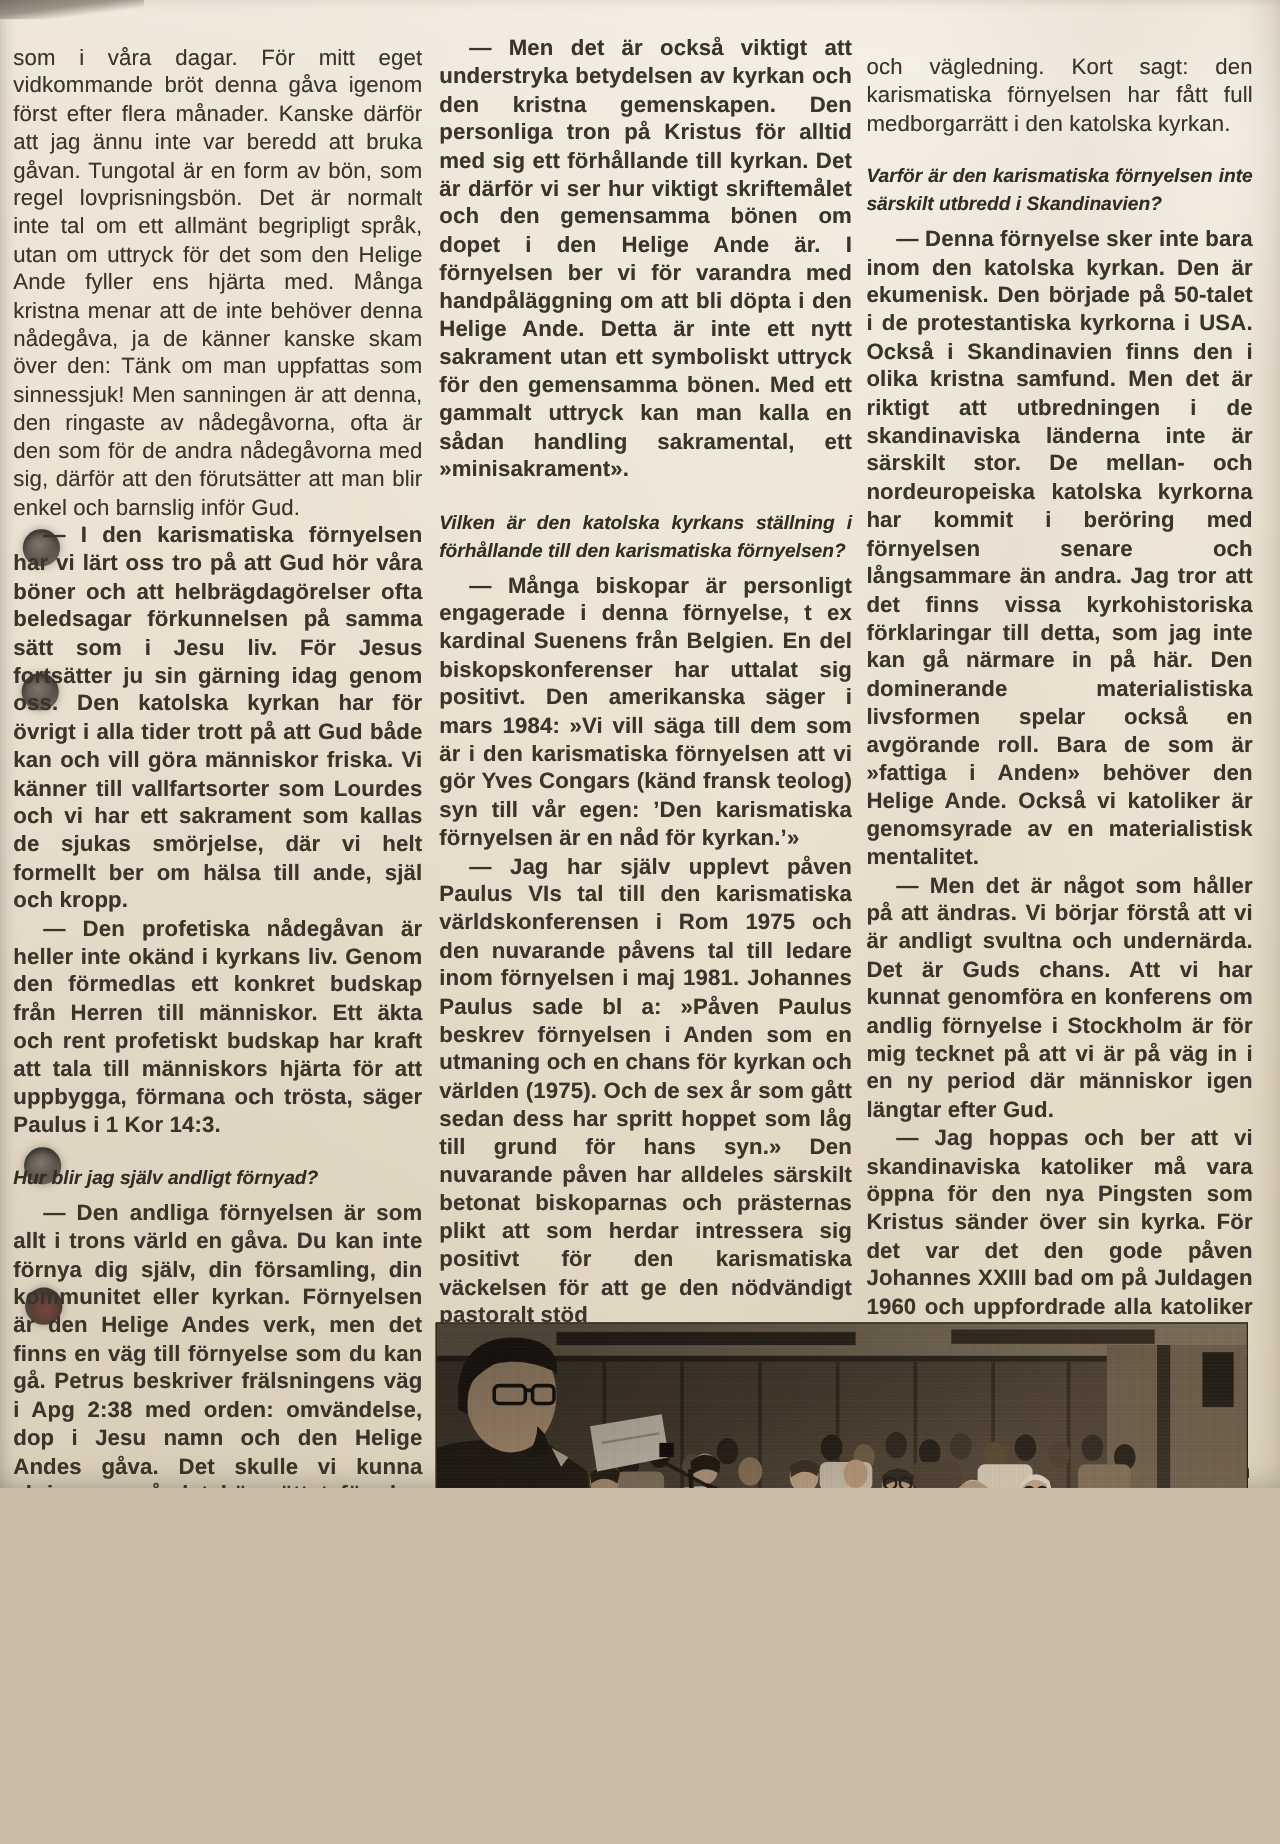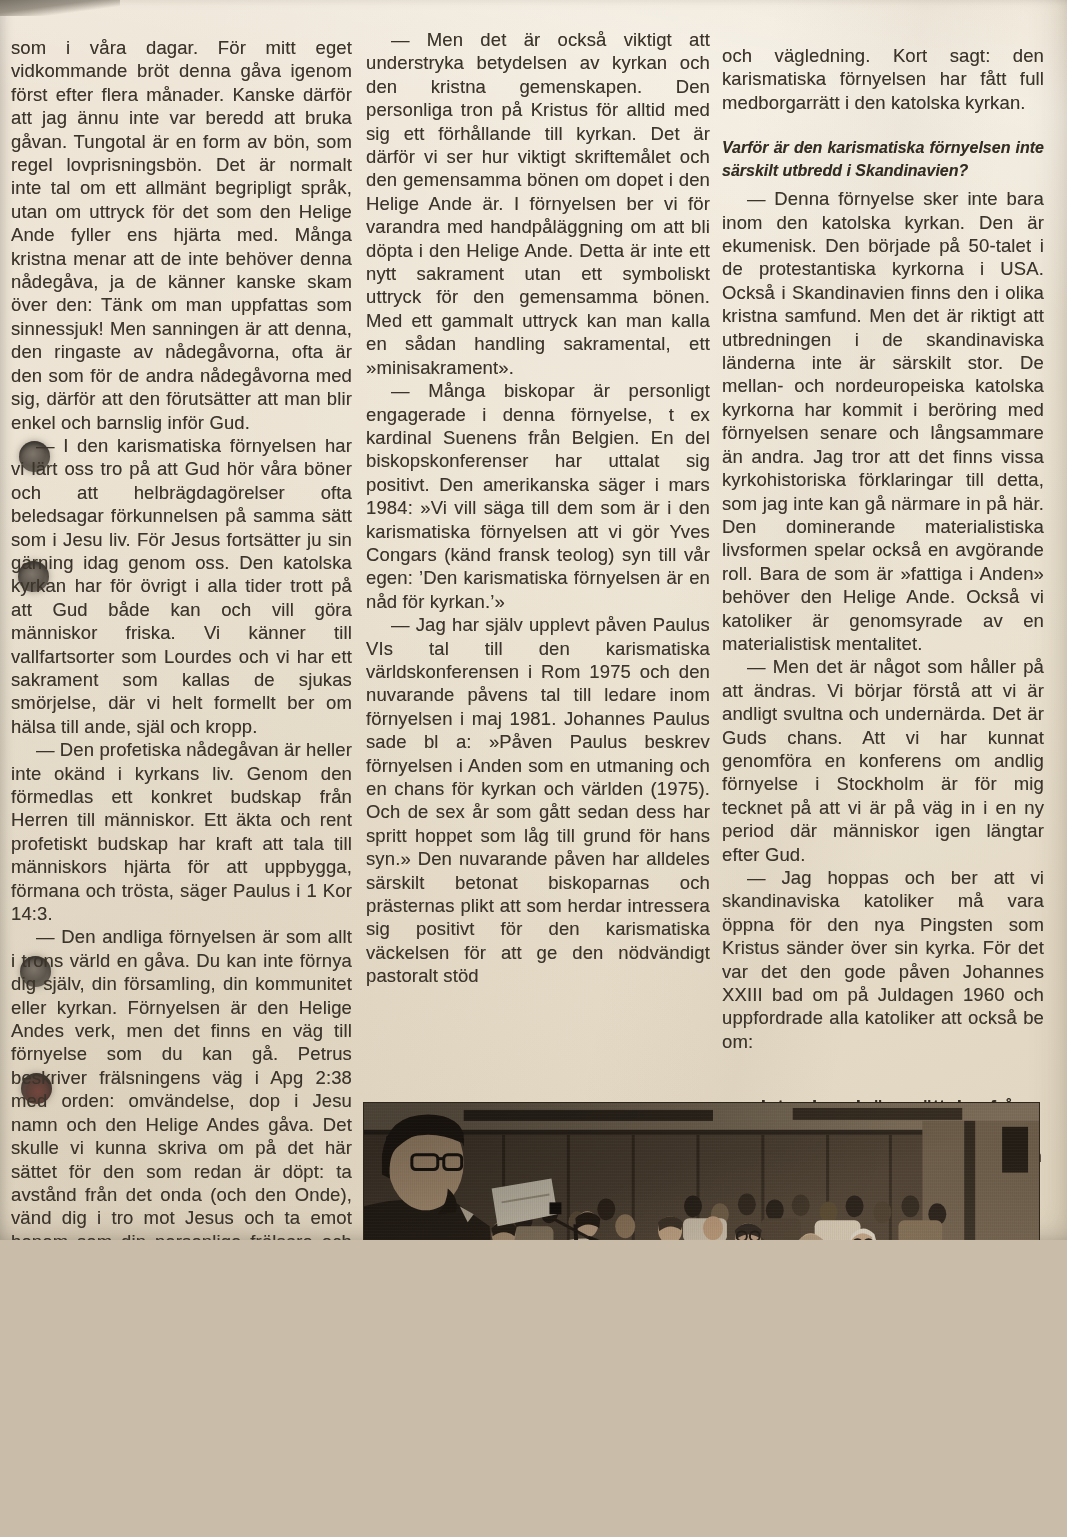--- a/index.html
+++ b/index.html
@@ -35,21 +35,21 @@
   .hole.tinted{
     background:radial-gradient(circle at 55% 60%, #74463c 0%, #5a4038 45%, #645a50 75%, rgba(100,92,82,0) 100%);
   }
   .col{
     position:absolute;
     font-size:18.5px;line-height:23.4px;letter-spacing:0.12px;
     color:#3b342b;text-align:justify;
     text-shadow:0 0 0.5px rgba(70,60,45,0.45);
   }
   .col p{margin:0;hyphens:manual;}
-  .col p.indent{text-indent:1.35em;}
+  .col p.indent{text-indent:1.35em;font-weight:bold;}
   .col h3.heading{
     margin:22px 0 5px 0;font-size:16px;line-height:23px;
     font-style:italic;font-weight:700;color:#332c23;letter-spacing:0;
   }
   #col1{left:11px;top:36px;width:341px;}
   #col2{left:366px;top:28px;width:344px;}
   #col3{left:722px;top:44px;width:322px;}
   .byline{margin-top:42px;font-weight:700;color:#332c23;}
   .byline .label{margin:0;padding-left:2.1em;text-align:left;}
   .byline .name{margin:2px 0 0 0;text-align:right;padding-right:2px;}
@@ -87,24 +87,26 @@
 
   <div class="hole" style="left:19px;top:441px;"></div>
   <div class="hole" style="left:18px;top:561px;"></div>
   <div class="hole" style="left:20px;top:956px;"></div>
   <div class="hole tinted" style="left:21px;top:1073px;"></div>
 
   <div class="col" id="col1">
       <p class="">som i våra dagar. För mitt eget vidkommande bröt denna gåva igenom först efter flera månader. Kanske därför att jag ännu inte var beredd att bruka gåvan. Tungotal är en form av bön, som regel lovprisningsbön. Det är normalt inte tal om ett allmänt begripligt språk, utan om uttryck för det som den Helige Ande fyller ens hjärta med. Många kristna menar att de inte behöver denna nådegåva, ja de känner kanske skam över den: Tänk om man uppfattas som sinnessjuk! Men sanningen är att denna, den ringaste av nådegåvorna, ofta är den som för de andra nådegåvorna med sig, därför att den förutsätter att man blir enkel och barnslig inför Gud.</p>
       <p class="indent">— I den karismatiska förnyelsen har vi lärt oss tro på att Gud hör våra böner och att helbrägdagörelser ofta beledsagar förkunnelsen på samma sätt som i Jesu liv. För Jesus fortsätter ju sin gärning idag genom oss. Den katolska kyrkan har för övrigt i alla tider trott på att Gud både kan och vill göra människor friska. Vi känner till vallfartsorter som Lourdes och vi har ett sakrament som kallas de sjukas smörjelse, där vi helt formellt ber om hälsa till ande, själ och kropp.</p>
       <p class="indent">— Den profetiska nådegåvan är heller inte okänd i kyrkans liv. Genom den förmedlas ett konkret budskap från Herren till människor. Ett äkta och rent profetiskt budskap har kraft att tala till människors hjärta för att uppbygga, förmana och trösta, säger Paulus i 1 Kor 14:3.</p>
+      <h3 class="heading">Hur blir jag själv andligt förnyad?</h3>
       <p class="indent">— Den andliga förnyelsen är som allt i trons värld en gåva. Du kan inte förnya dig själv, din församling, din kommunitet eller kyrkan. Förnyelsen är den Helige Andes verk, men det finns en väg till förnyelse som du kan gå. Petrus beskriver frälsningens väg i Apg 2:38 med orden: omvändelse, dop i Jesu namn och den Helige Andes gåva. Det skulle vi kunna skriva om på det här sättet för den som redan är döpt: ta avstånd från det onda (och den Onde), vänd dig i tro mot Jesus och ta emot honom som din personlige frälsare och Herre och bed honom döpa dig med den Helige Ande.</p>
     </div>
   <div class="col" id="col2">
       <p class="indent">— Men det är också viktigt att understryka betydelsen av kyrkan och den kristna gemenskapen. Den personliga tron på Kristus för alltid med sig ett förhållande till kyrkan. Det är därför vi ser hur viktigt skriftemålet och den gemensamma bönen om dopet i den Helige Ande är. I förnyelsen ber vi för varandra med handpåläggning om att bli döpta i den Helige Ande. Detta är inte ett nytt sakrament utan ett symboliskt uttryck för den gemensamma bönen. Med ett gammalt uttryck kan man kalla en sådan handling sakramental, ett »minisakrament».</p>
+      <h3 class="heading">Vilken är den katolska kyrkans ställning i förhållande till den karismatiska förnyelsen?</h3>
       <p class="indent">— Många biskopar är personligt engagerade i denna förnyelse, t ex kardinal Suenens från Belgien. En del biskopskonferenser har uttalat sig positivt. Den amerikanska säger i mars 1984: »Vi vill säga till dem som är i den karismatiska förnyelsen att vi gör Yves Congars (känd fransk teolog) syn till vår egen: ’Den karismatiska förnyelsen är en nåd för kyrkan.’»</p>
       <p class="indent">— Jag har själv upplevt påven Paulus VIs tal till den karismatiska världskonferensen i Rom 1975 och den nuvarande påvens tal till ledare inom förnyelsen i maj 1981. Johannes Paulus sade bl a: »Påven Paulus beskrev förnyelsen i Anden som en utmaning och en chans för kyrkan och världen (1975). Och de sex år som gått sedan dess har spritt hoppet som låg till grund för hans syn.» Den nuvarande påven har alldeles särskilt betonat biskoparnas och prästernas plikt att som herdar intressera sig positivt för den karismatiska väckelsen för att ge den nödvändigt pastoralt stöd</p>
     </div>
   <div class="col" id="col3">
   <p class="">och vägledning. Kort sagt: den karismatiska förnyelsen har fått full medborgarrätt i den katolska kyrkan.</p>
       <h3 class="heading">Varför är den karismatiska förnyelsen inte särskilt utbredd i Skandinavien?</h3>
       <p class="indent">— Denna förnyelse sker inte bara inom den katolska kyrkan. Den är ekumenisk. Den började på 50-talet i de protestantiska kyrkorna i USA. Också i Skandinavien finns den i olika kristna samfund. Men det är riktigt att utbredningen i de skandinaviska länderna inte är särskilt stor. De mellan- och nordeuropeiska katolska kyrkorna har kommit i beröring med förnyelsen senare och långsammare än andra. Jag tror att det finns vissa kyrkohistoriska förklaringar till detta, som jag inte kan gå närmare in på här. Den dominerande materialistiska livsformen spelar också en avgörande roll. Bara de som är »fattiga i Anden» behöver den Helige Ande. Också vi katoliker är genomsyrade av en materialistisk mentalitet.</p>
       <p class="indent">— Men det är något som håller på att ändras. Vi börjar förstå att vi är andligt svultna och undernärda. Det är Guds chans. Att vi har kunnat genomföra en konferens om andlig förnyelse i Stockholm är för mig tecknet på att vi är på väg in i en ny period där människor igen längtar efter Gud.</p>
       <p class="indent">— Jag hoppas och ber att vi skandinaviska katoliker må vara öppna för den nya Pingsten som Kristus sänder över sin kyrka. För det var det den gode påven Johannes XXIII bad om på Juldagen 1960 och uppfordrade alla katoliker att också be om:</p>
       <div class="byline">

